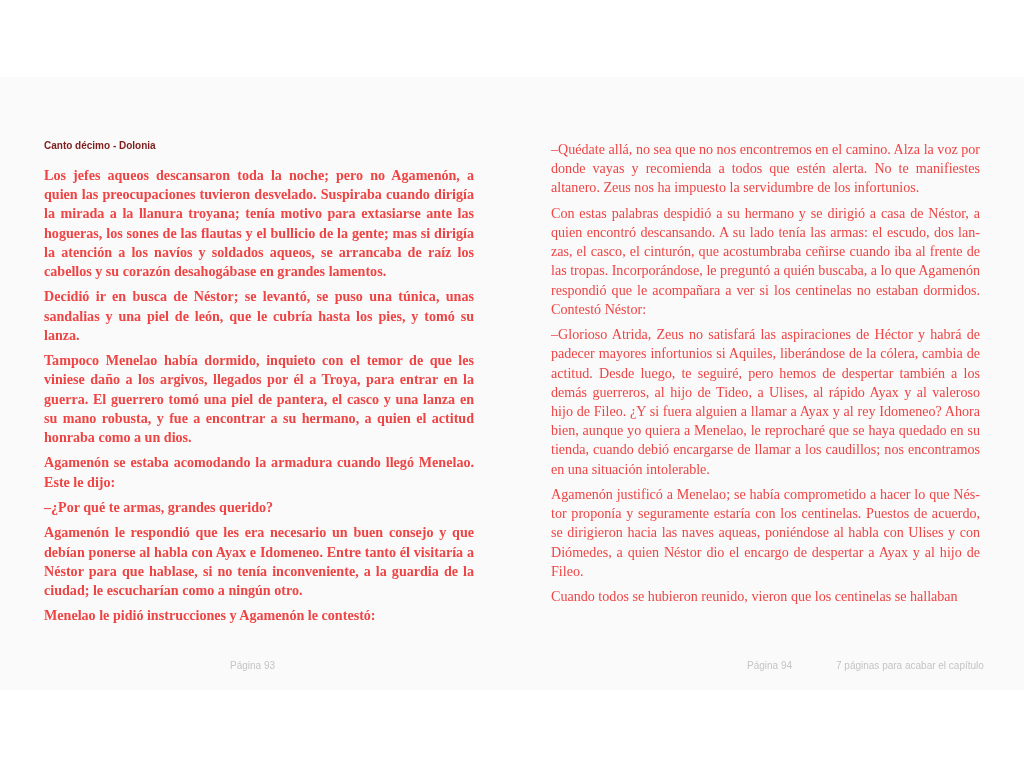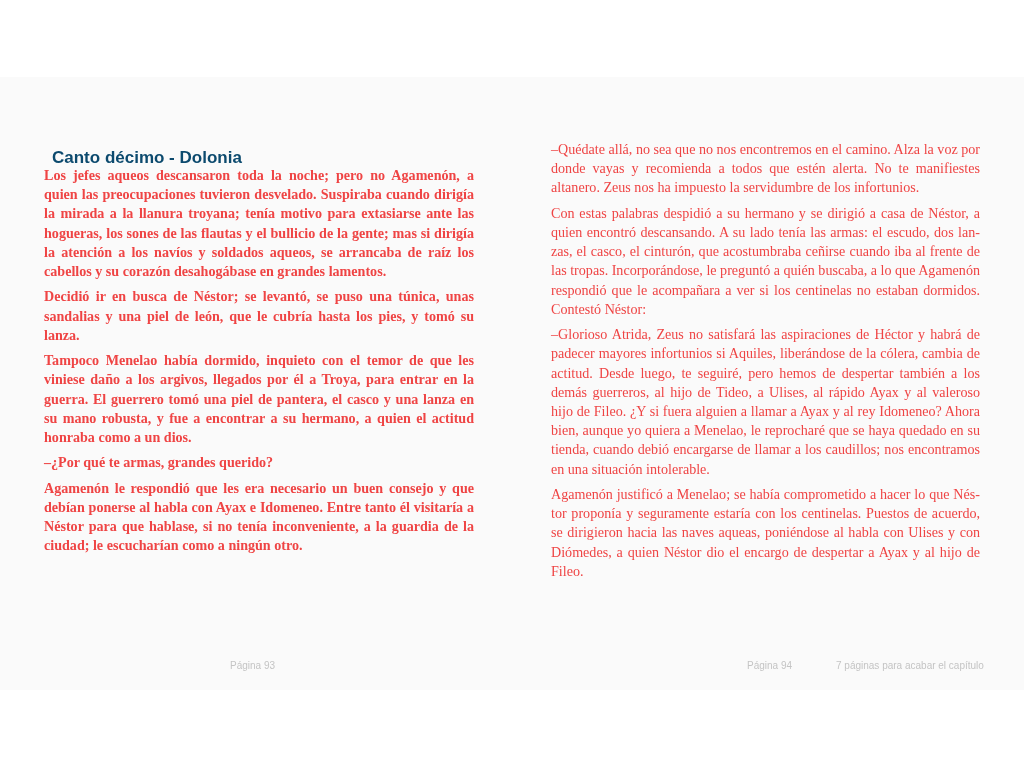--- a/index.html
+++ b/index.html
@@ -21,23 +21,23 @@
     .page {
       position: absolute;
       top: 0;
       height: 613px;
     }
     .page-left { left: 44px; width: 430px; }
     .page-right { left: 551px; width: 429px; }
     .chapter-title {
       font-family: "Liberation Sans", sans-serif;
       font-weight: bold;
-      font-size: 17px;
-      color: #0c4a6e;
-      margin: 8px;
+      font-size: 10px;
+      color: #7f1d1d;
+      margin: 0;
       position: absolute;
       top: 63px;
       left: 0;
     }
     .text-block {
       position: absolute;
       left: 0;
       right: 0;
       font-family: "Liberation Serif", serif;
       font-size: 14.1px;
@@ -67,31 +67,34 @@
 <body>
 
 <div class="reader">
 
   <div class="page page-left">
     <h2 class="chapter-title">Canto décimo - Dolonia</h2>
     <div class="text-block">
       <p>Los jefes aqueos descansaron toda la noche; pero no Agamenón, a quien las preocupaciones tuvieron desvelado. Suspiraba cuando dirigía la mirada a la llanura troyana; tenía motivo para extasiarse ante las hogueras, los sones de las flautas y el bullicio de la gente; mas si dirigía la atención a los navíos y soldados aqueos, se arrancaba de raíz los cabellos y su corazón desahogábase en grandes lamentos.</p>
       <p>Decidió ir en busca de Néstor; se levantó, se puso una túnica, unas sanda­lias y una piel de león, que le cubría hasta los pies, y tomó su lanza.</p>
       <p>Tampoco Menelao había dormido, inquieto con el temor de que les viniese daño a los argivos, llegados por él a Troya, para entrar en la guerra. El gue­rrero tomó una piel de pantera, el casco y una lanza en su mano robusta, y fue a encontrar a su hermano, a quien el actitud honraba como a un dios.</p>
+      <p>Agamenón se estaba acomodando la armadura cuando llegó Menelao. Este le dijo:</p>
       <p>–¿Por qué te armas, grandes querido?</p>
       <p>Agamenón le respondió que les era necesario un buen consejo y que debían ponerse al habla con Ayax e Idomeneo. Entre tanto él visitaría a Néstor para que hablase, si no tenía inconveniente, a la guardia de la ciu­dad; le escucharían como a ningún otro.</p>
+      <p>Menelao le pidió instrucciones y Agamenón le contestó:</p>
     </div>
   </div>
 
   <div class="page page-right">
     <div class="text-block">
       <p>–Quédate allá, no sea que no nos encontremos en el camino. Alza la voz por donde vayas y recomienda a todos que estén alerta. No te manifiestes altanero. Zeus nos ha impuesto la servidumbre de los infortunios.</p>
       <p>Con estas palabras despidió a su hermano y se dirigió a casa de Néstor, a quien encontró descansando. A su lado tenía las armas: el escudo, dos lan­zas, el casco, el cinturón, que acostumbraba ceñirse cuando iba al frente de las tropas. Incorporándose, le preguntó a quién buscaba, a lo que Agame­nón respondió que le acompañara a ver si los centinelas no estaban dormi­dos. Contestó Néstor:</p>
       <p>–Glorioso Atrida, Zeus no satisfará las aspiraciones de Héctor y habrá de padecer mayores infortunios si Aquiles, liberándose de la cólera, cambia de actitud. Desde luego, te seguiré, pero hemos de despertar también a los demás guerreros, al hijo de Tideo, a Ulises, al rápido Ayax y al valeroso hijo de Fileo. ¿Y si fuera alguien a llamar a Ayax y al rey Idomeneo? Ahora bien, aunque yo quiera a Menelao, le reprocharé que se haya quedado en su tienda, cuando debió encargarse de llamar a los caudillos; nos encontra­mos en una situación intolerable.</p>
       <p>Agamenón justificó a Menelao; se había comprometido a hacer lo que Nés­tor proponía y seguramente estaría con los centinelas. Puestos de acuerdo, se dirigieron hacia las naves aqueas, poniéndose al habla con Ulises y con Diómedes, a quien Néstor dio el encargo de despertar a Ayax y al hijo de Fileo.</p>
+      <p>Cuando todos se hubieron reunido, vieron que los centinelas se hallaban</p>
     </div>
   </div>
 
   <span class="footer footer-left-page">Página 93</span>
   <span class="footer footer-right-page">Página 94</span>
   <span class="footer footer-remaining">7 páginas para acabar el capítulo</span>
 
 </div>
 
 </body></html>

